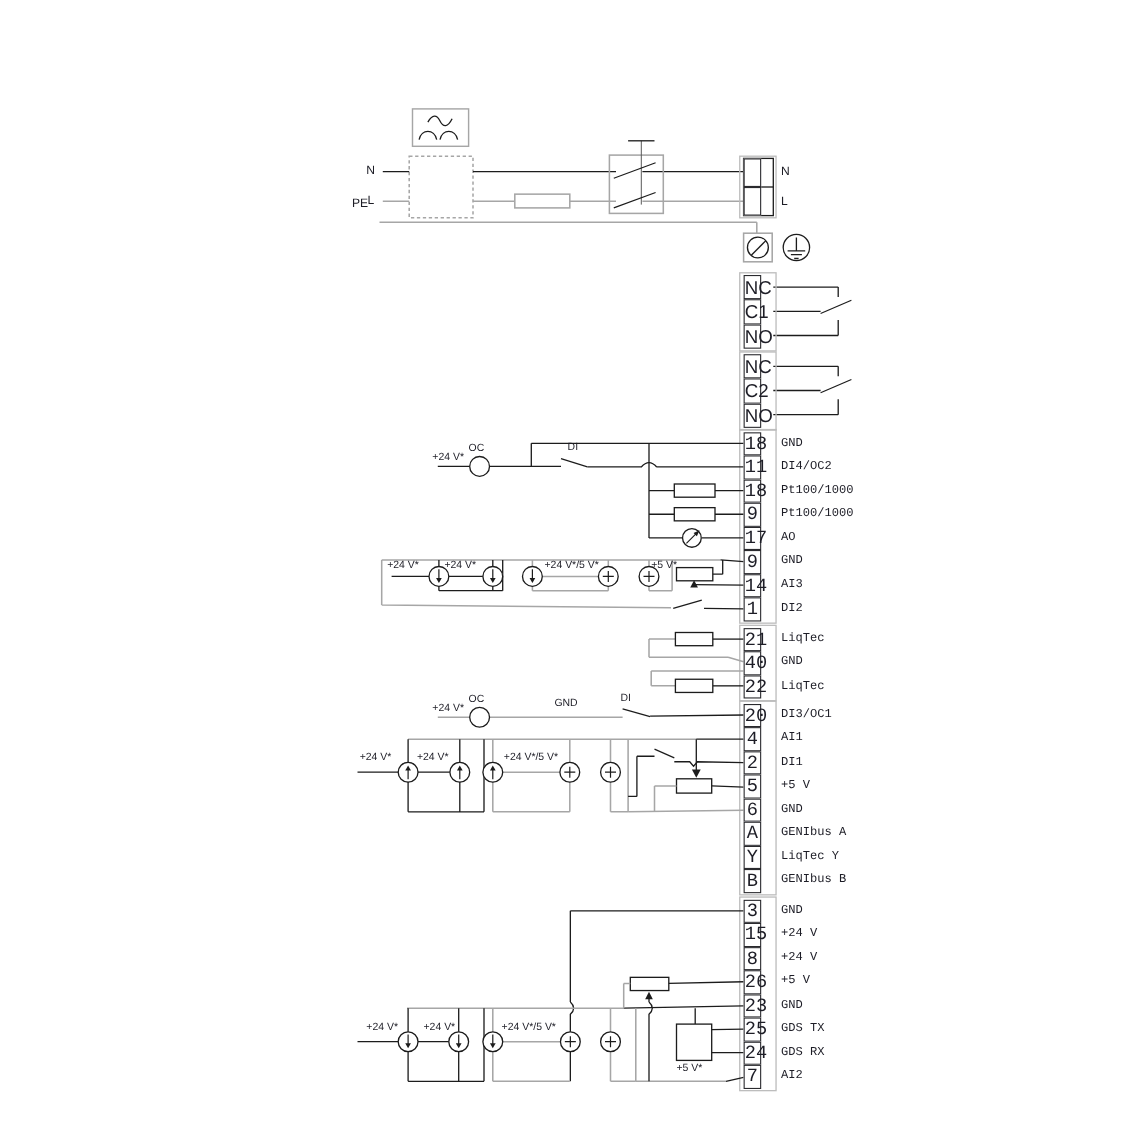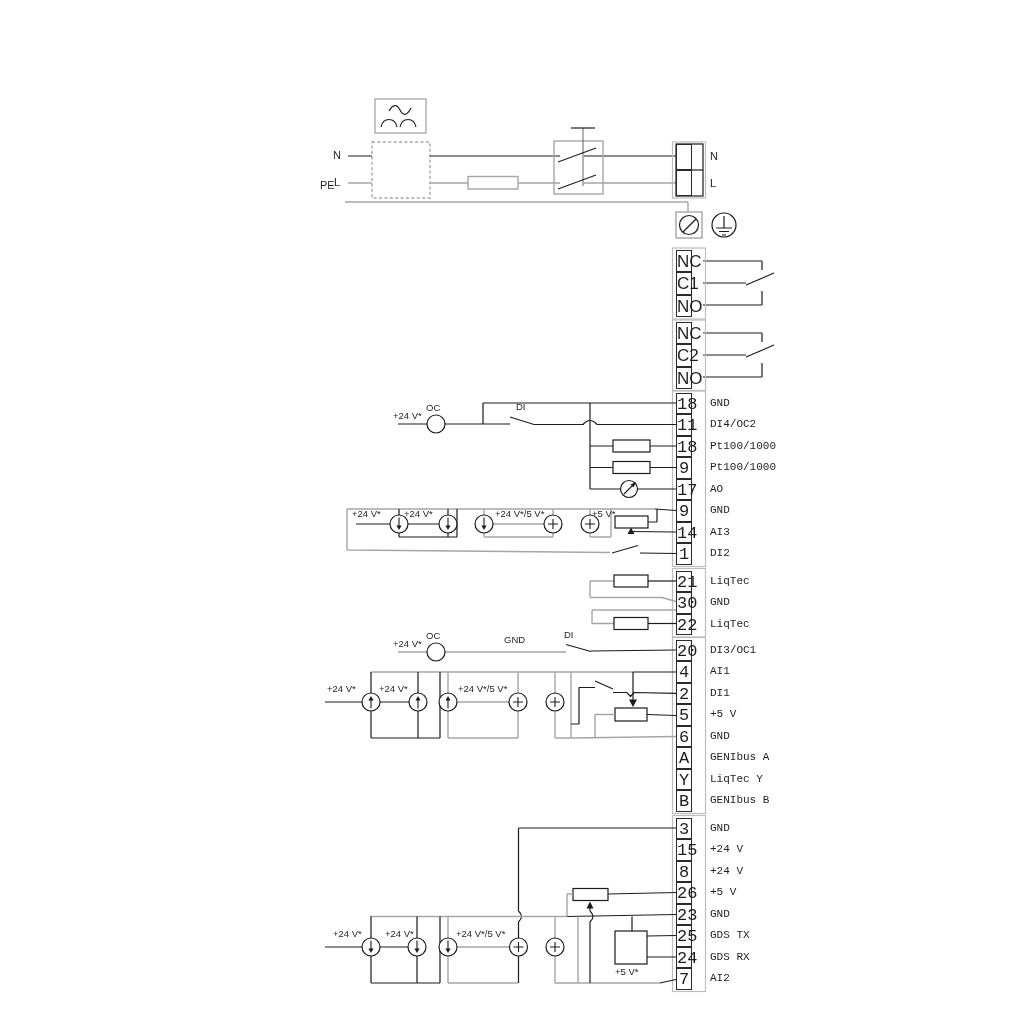--- a/index.html
+++ b/index.html
@@ -315,21 +315,21 @@
         <div class="tlabel">DI2</div>
       </div>
 </div>
 
 <div class="tblock" style="top:570.5px;">
   <div class="trow r215">
         <div class="tcell">21</div>
         <div class="tlabel">LiqTec</div>
       </div>
   <div class="trow r215">
-        <div class="tcell">30</div>
+        <div class="tcell">40</div>
         <div class="tlabel">GND</div>
       </div>
   <div class="trow r215">
         <div class="tcell">22</div>
         <div class="tlabel">LiqTec</div>
       </div>
 </div>
 
 <div class="tblock" style="top:639.5px;">
   <div class="trow r215">

